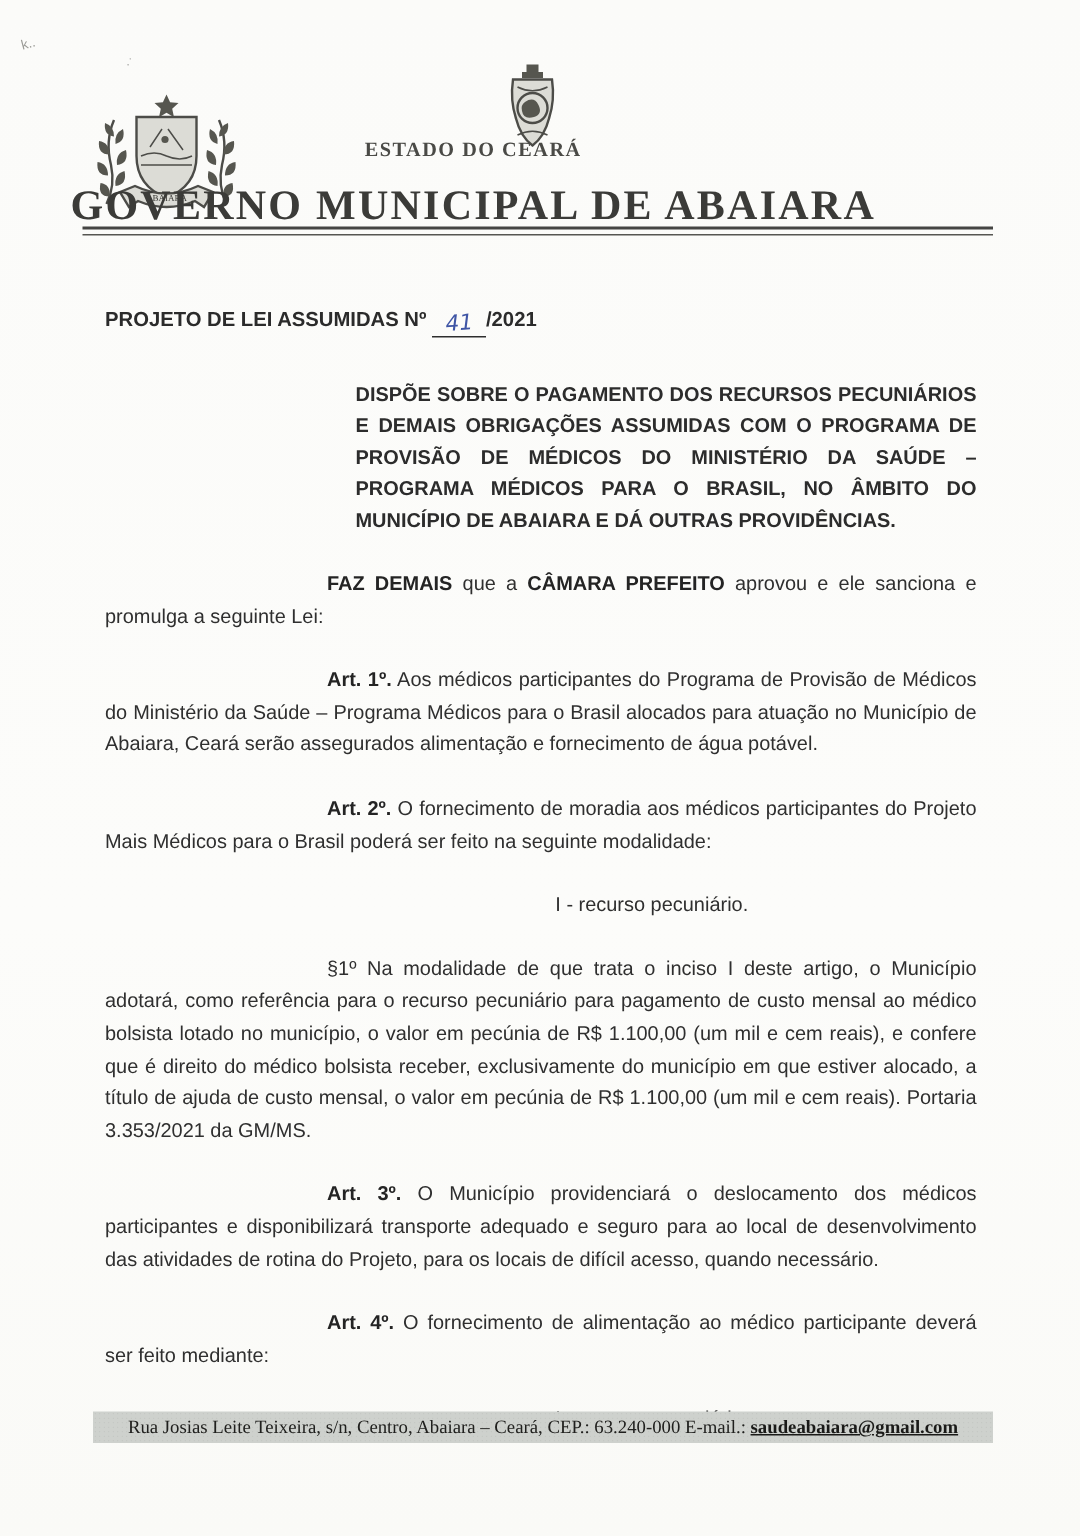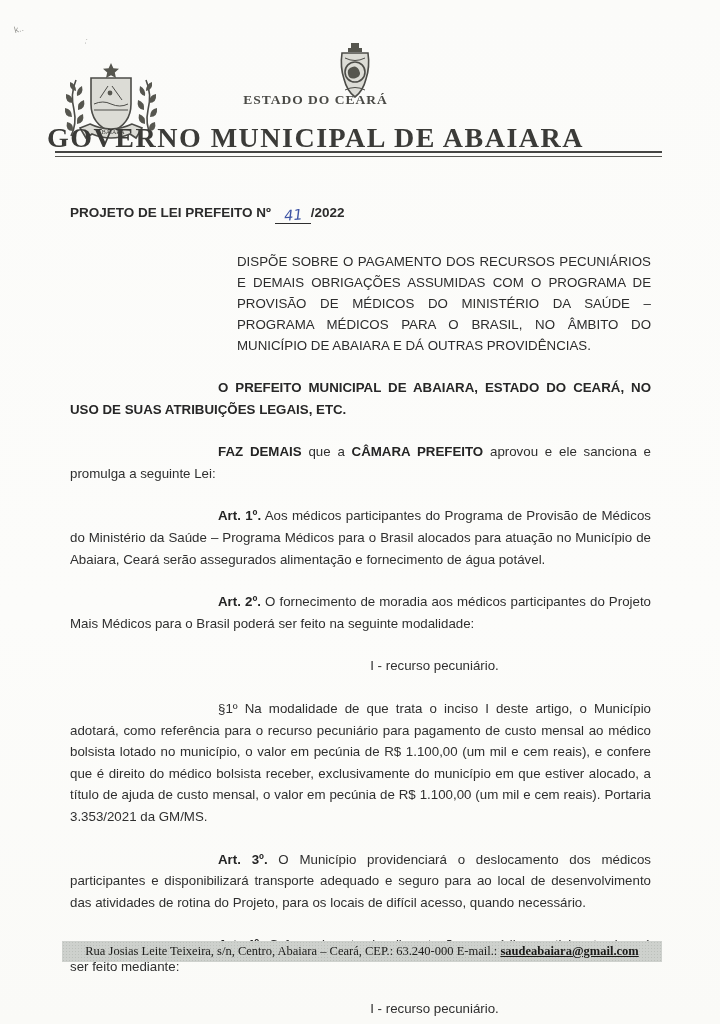--- a/index.html
+++ b/index.html
@@ -57,21 +57,21 @@
     height:16px;line-height:14px;vertical-align:-2px;
   }
   .handwritten{
     display:inline-block;
     font-family:"DejaVu Sans", sans-serif;font-style:italic;
     color:#3f55a5;font-size:14.5px;font-weight:normal;
     transform:rotate(-4deg) translateY(1px);
   }
   .ementa{
     margin:27px 0 0 167px;width:414px;
-    font-weight:normal;text-align:justify;color:#2c2c2c;
+    font-weight:bold;text-align:justify;color:#2c2c2c;
     line-height:21px;
   }
   .para{
     margin:21px 0 0;text-indent:148px;text-align:justify;
   }
   .bold{font-weight:bold;color:#242424;}
   .preamble{font-weight:bold;color:#272727;}
   .inciso{margin:21px 0 0;text-indent:148px;text-align:center;}
 
   
@@ -134,27 +134,26 @@
       <div class="state-line">ESTADO DO CEARÁ</div>
       <div class="gov-line">GOVERNO MUNICIPAL DE ABAIARA</div>
     </div>
 
     <div class="header-rule"></div>
   </div>
 
   <div class="doc-body">
 
     <div class="law-title">
-      <span>PROJETO DE LEI PREFEITO Nº</span>
-      <span class="number-blank"><span class="handwritten">41</span></span><span>/2022</span>
+      <span>PROJETO DE LEI ASSUMIDAS Nº</span>
+      <span class="number-blank"><span class="handwritten">41</span></span><span>/2021</span>
     </div>
 
     <div class="ementa">DISPÕE SOBRE O PAGAMENTO DOS RECURSOS PECUNIÁRIOS E DEMAIS OBRIGAÇÕES ASSUMIDAS COM O PROGRAMA DE PROVISÃO DE MÉDICOS DO MINISTÉRIO DA SAÚDE – PROGRAMA MÉDICOS PARA O BRASIL, NO ÂMBITO DO MUNICÍPIO DE ABAIARA E DÁ OUTRAS PROVIDÊNCIAS.</div>
 
-    <p class="para preamble">O PREFEITO MUNICIPAL DE ABAIARA, ESTADO DO CEARÁ, NO USO DE SUAS ATRIBUIÇÕES LEGAIS, ETC.</p>
 
     <p class="para"><span class="bold">FAZ DEMAIS</span><span> que a </span><span class="bold">CÂMARA PREFEITO</span><span> aprovou e ele sanciona e promulga a seguinte Lei:</span></p>
 
     <p class="para"><span class="bold">Art. 1º.</span><span> Aos médicos participantes do Programa de Provisão de Médicos do Ministério da Saúde – Programa Médicos para o Brasil alocados para atuação no Município de Abaiara, Ceará serão assegurados alimentação e fornecimento de água potável.</span></p>
 
     <p class="para"><span class="bold">Art. 2º.</span><span> O fornecimento de moradia aos médicos participantes do Projeto Mais Médicos para o Brasil poderá ser feito na seguinte modalidade:</span></p>
 
     <p class="inciso">I - recurso pecuniário.</p>
 
     <p class="para">§1º Na modalidade de que trata o inciso I deste artigo, o Município adotará, como referência para o recurso pecuniário para pagamento de custo mensal ao médico bolsista lotado no município, o valor em pecúnia de R$ 1.100,00 (um mil e cem reais), e confere que é direito do médico bolsista receber, exclusivamente do município em que estiver alocado, a título de ajuda de custo mensal, o valor em pecúnia de R$ 1.100,00 (um mil e cem reais). Portaria 3.353/2021 da GM/MS.</p>

